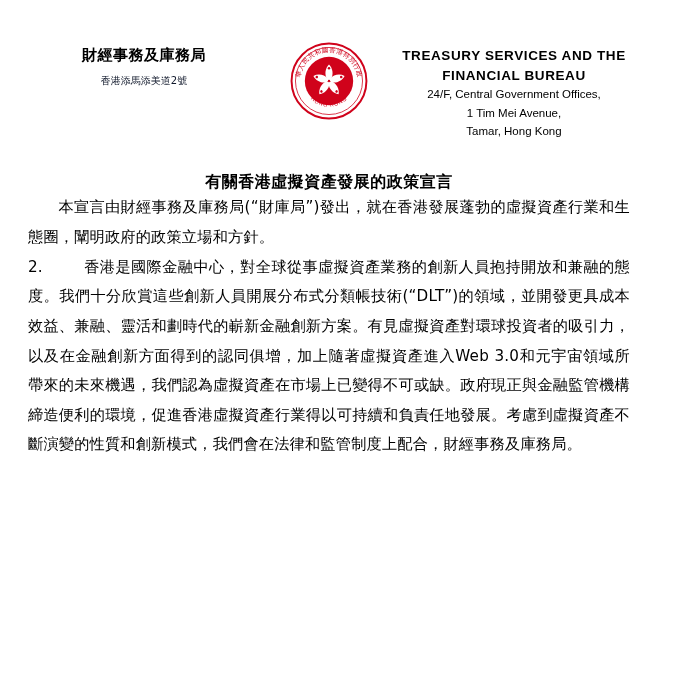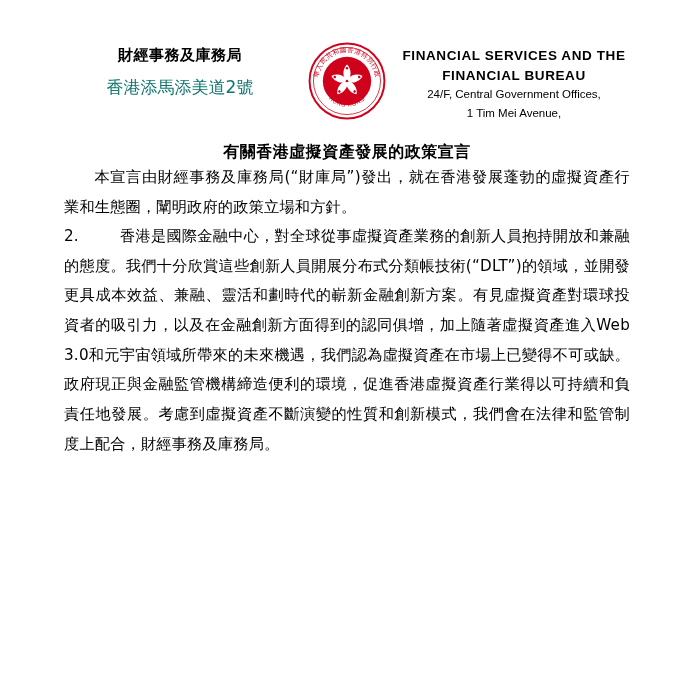--- a/index.html
+++ b/index.html
@@ -12,21 +12,21 @@
     height: 690px;
     font-family: "Liberation Serif", "DejaVu Serif", serif;
     color: #000000;
     overflow: hidden;
   }
   .page {
     position: relative;
     width: 692px;
     height: 690px;
     box-sizing: border-box;
-    padding: 38px 62px 0 64px;
+    padding: 38px 62px 0 28px;
   }
 
   
   .letterhead {
     display: flex;
     align-items: flex-start;
     justify-content: space-between;
     margin-top: 2px;
   }
   .lh-col {
@@ -42,24 +42,24 @@
   .lh-cn-title {
     font-family: "DejaVu Sans", "Liberation Sans", sans-serif;
     font-weight: bold;
     font-size: 15px;
     letter-spacing: 0.5px;
     line-height: 1.5;
     color: #000;
   }
   .lh-cn-addr {
     font-family: "DejaVu Sans", "Liberation Sans", sans-serif;
-    font-size: 17px;
+    font-size: 10px;
     line-height: 1.65;
     margin-top: 6px;
-    color: #0f766e;
+    color: #0f172a;
   }
   .lh-en-title {
     font-family: "Liberation Sans", "DejaVu Sans", sans-serif;
     font-weight: bold;
     font-size: 13.5px;
     letter-spacing: 0.6px;
     line-height: 1.45;
     color: #000;
   }
   .lh-en-addr {
@@ -84,21 +84,21 @@
   }
   .emblem svg { display: block; }
 
   
   .doc-title {
     text-align: center;
     font-family: "DejaVu Sans", "Liberation Sans", sans-serif;
     font-weight: bold;
     font-size: 16px;
     letter-spacing: 0.5px;
-    margin-top: 20px;
+    margin-top: 32px;
   }
   p.body-para {
     font-family: "DejaVu Sans", "Liberation Sans", sans-serif;
     font-size: 15.2px;
     line-height: 1.95;
     margin: 0;
     text-align: justify;
     text-justify: inter-character;
     letter-spacing: 0.2px;
   }
@@ -175,26 +175,27 @@
           </text>
           <text font-size="7" fill="#d0021b" font-family="Liberation Sans, sans-serif" letter-spacing="1">
             <textPath href="#arcBottom" startOffset="50%" text-anchor="middle">HONG KONG</textPath>
           </text>
         </svg>
       </div>
     </div>
 
     <div class="lh-col lh-right">
       <div class="lh-en-title">
-        <div>FINANCIAL SERVICES AND THE</div>
+        <div>TREASURY SERVICES AND THE</div>
         <div>FINANCIAL BUREAU</div>
       </div>
       <div class="lh-en-addr">
         <div>24/F, Central Government Offices,</div>
         <div>1 Tim Mei Avenue,</div>
+        <div>Tamar, Hong Kong</div>
       </div>
     </div>
 
   </div>
 
   <div class="doc-title">有關香港虛擬資產發展的政策宣言</div>
 
   <p class="body-para para-1">本宣言由財經事務及庫務局(“財庫局”)發出，就在香港發展蓬勃的虛擬資產行業和生態圈，闡明政府的政策立場和方針。</p>
 
 

